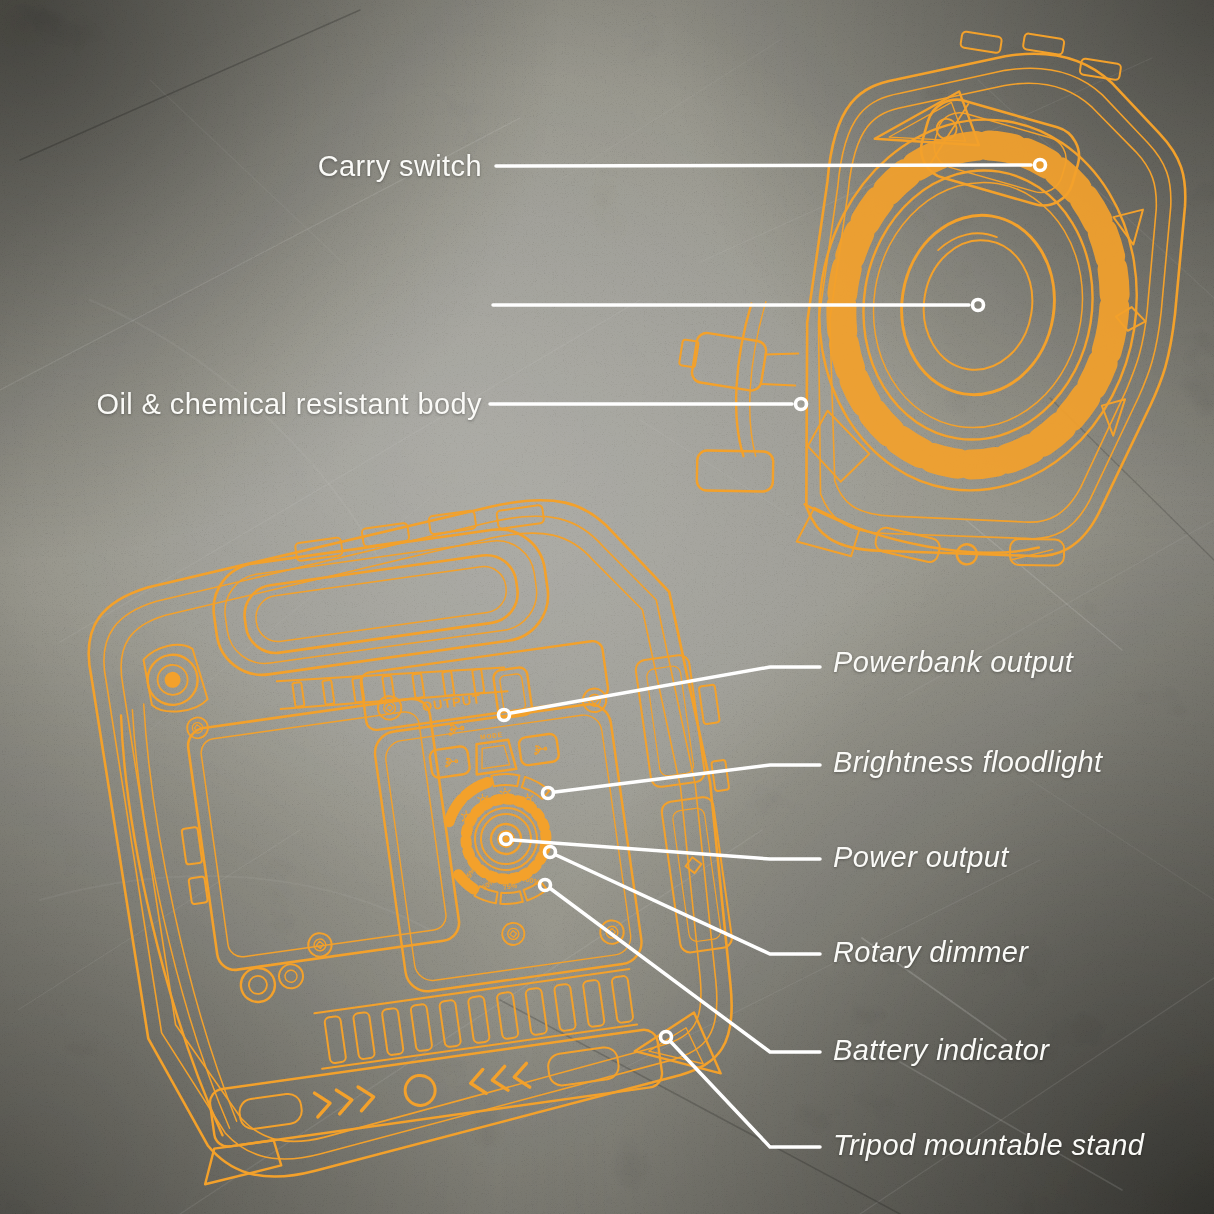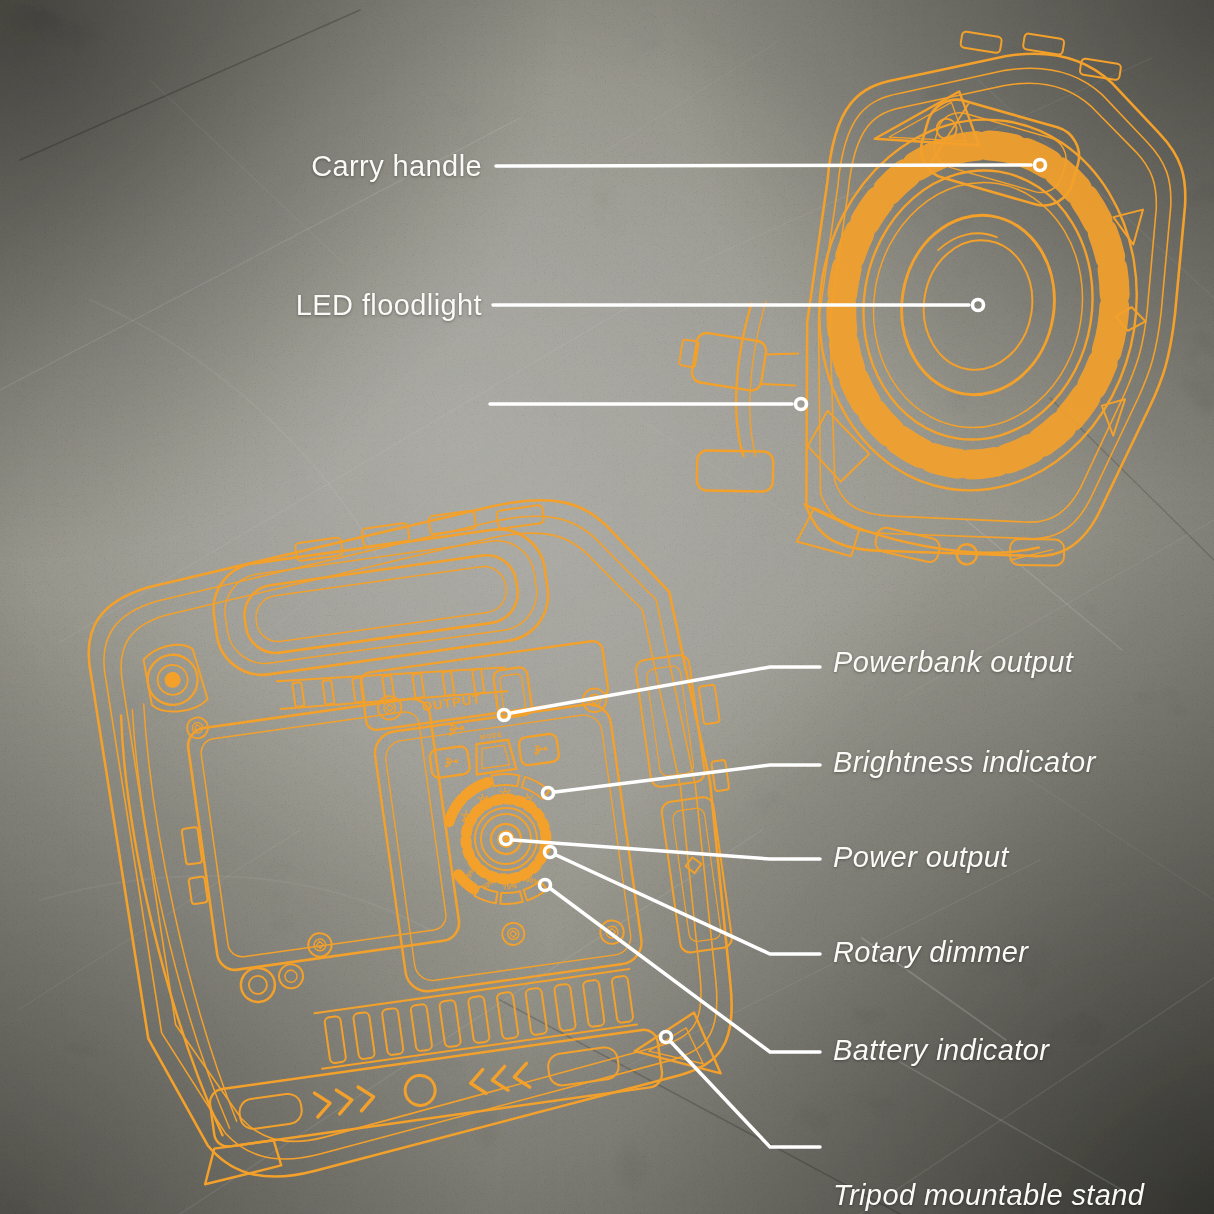--- a/index.html
+++ b/index.html
@@ -330,21 +330,21 @@
       <circle class="ring" cx="550" cy="852" r="5.5"></circle>
 
       <path class="callout" d="M551,889 L770,1052 L820,1052"></path>
       <circle class="ring" cx="545" cy="885" r="5.5"></circle>
 
       <path class="callout" d="M671,1042 L770,1147 L820,1147"></path>
       <circle class="ring" cx="666" cy="1037" r="5.5"></circle>
     </g>
   </svg>
 
-  <div class="lbl left" style="top:166px">Carry handle</div>
-  <div class="lbl left" style="top:305px">LED floodlight</div>
+  <div class="lbl left" style="top:166px">Carry switch</div>
+  <div class="lbl left" style="top:404px">Oil &amp; chemical resistant body</div>
   <div class="lbl right" style="top:662px">Powerbank output</div>
-  <div class="lbl right" style="top:762px">Brightness indicator</div>
+  <div class="lbl right" style="top:762px">Brightness floodlight</div>
   <div class="lbl right" style="top:857px">Power output</div>
   <div class="lbl right" style="top:952px">Rotary dimmer</div>
   <div class="lbl right" style="top:1050px">Battery indicator</div>
-  <div class="lbl right" style="top:1195px">Tripod mountable stand</div>
+  <div class="lbl right" style="top:1145px">Tripod mountable stand</div>
 </div>
 
 </body></html>

